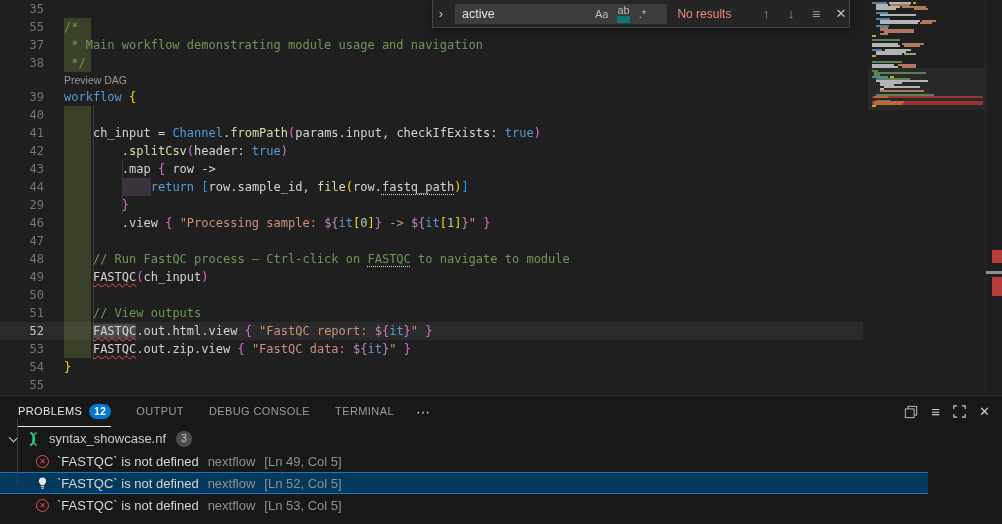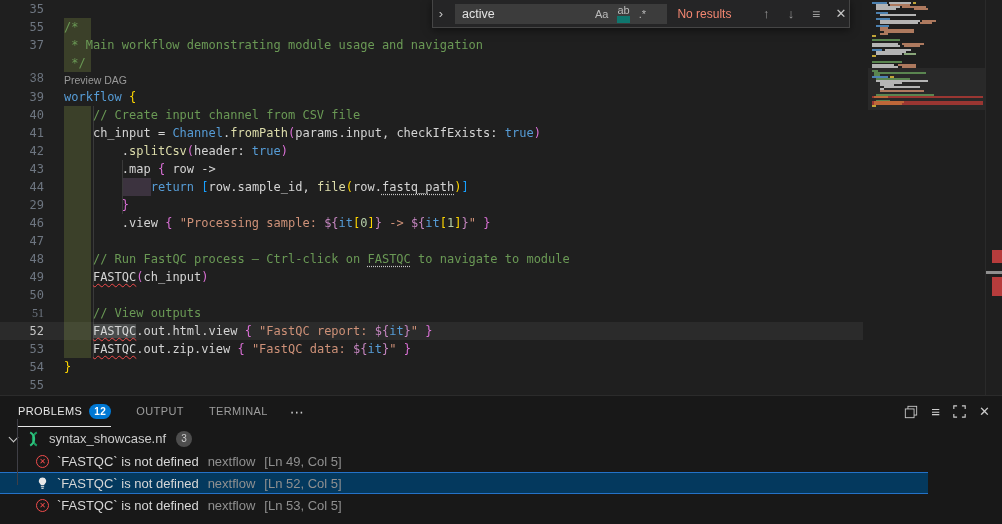--- a/index.html
+++ b/index.html
@@ -111,35 +111,35 @@
         <div class="git-band" style="top: 340px; height: 18px;"></div>
       </div>
     <div id="guides">
         <div class="indent-guide" style="left: 93px; top: 106px; height: 252px;"></div>
         <div class="indent-guide" style="left: 122px; top: 160px; height: 54px;"></div>
       </div>
     <div id="code-lines">
         <div class="code-row" style="top: 0px;"><span class="gutter-num" style="top: 0px;">35</span><span class="code-text"></span></div>
         <div class="code-row" style="top: 18px;"><span class="gutter-num" style="top: 0px;">55</span><span class="code-text"><span style="color: rgb(106, 153, 85);">/*</span></span></div>
         <div class="code-row" style="top: 36px;"><span class="gutter-num" style="top: 0px;">37</span><span class="code-text"><span style="color: rgb(106, 153, 85);"> * Main workflow demonstrating module usage and navigation</span></span></div>
-        <div class="code-row" style="top: 54px;"><span class="gutter-num" style="top: 16px; font-family: Liberation Mono, monospace;">38</span><span class="code-text"><span style="color: rgb(106, 153, 85);"> */</span></span></div>
+        <div class="code-row" style="top: 54px;"><span class="gutter-num" style="top: 0px;">38</span><span class="code-text"><span style="color: rgb(106, 153, 85);"> */</span></span></div>
         <div class="codelens" style="top: 72px;">Preview DAG</div>
         <div class="code-row" style="top: 88px;"><span class="gutter-num" style="top: 0px;">39</span><span class="code-text"><span style="color: rgb(86, 156, 214);">workflow </span><span style="color: rgb(255, 215, 0);">{</span></span></div>
-        <div class="code-row" style="top: 106px;"><span class="gutter-num" style="top: 0px;">40</span><span class="code-text"><span style="color: rgb(212, 212, 212);">    </span><span style="color: rgb(106, 153, 85);">// Create input channel from CSV file</span></span></div>
+        <div class="code-row" style="top: 106px;"><span class="gutter-num" style="top: 0px;">40</span></div>
         <div class="code-row" style="top: 124px;"><span class="gutter-num" style="top: 0px;">41</span><span class="code-text"><span style="color: rgb(212, 212, 212);">    </span><span style="color: rgb(212, 212, 212);">ch_input = </span><span style="color: rgb(86, 156, 214);">Channel</span><span style="color: rgb(212, 212, 212);">.</span><span style="color: rgb(220, 220, 170);">fromPath</span><span style="color: rgb(218, 112, 214);">(</span><span style="color: rgb(212, 212, 212);">params.input</span><span style="color: rgb(212, 212, 212);">, </span><span style="color: rgb(212, 212, 212);">checkIfExists: </span><span style="color: rgb(86, 156, 214);">true</span><span style="color: rgb(218, 112, 214);">)</span></span></div>
         <div class="code-row" style="top: 142px;"><span class="gutter-num" style="top: 0px;">42</span><span class="code-text"><span style="color: rgb(212, 212, 212);">        </span><span style="color: rgb(212, 212, 212);">.</span><span style="color: rgb(220, 220, 170);">splitCsv</span><span style="color: rgb(218, 112, 214);">(</span><span style="color: rgb(212, 212, 212);">header: </span><span style="color: rgb(86, 156, 214);">true</span><span style="color: rgb(218, 112, 214);">)</span></span></div>
         <div class="code-row" style="top: 160px;"><span class="gutter-num" style="top: 0px;">43</span><span class="code-text"><span style="color: rgb(212, 212, 212);">        </span><span style="color: rgb(212, 212, 212);">.map </span><span style="color: rgb(218, 112, 214);">{</span><span style="color: rgb(212, 212, 212);"> row -&gt;</span></span></div>
         <div class="code-row" style="top: 178px;"><span class="gutter-num" style="top: 0px;">44</span><span class="code-text"><span style="color: rgb(212, 212, 212);">            </span><span style="color: rgb(86, 156, 214);">return</span><span style="color: rgb(212, 212, 212);"> </span><span style="color: rgb(23, 159, 255);">[</span><span style="color: rgb(212, 212, 212);">row.sample_id</span><span style="color: rgb(212, 212, 212);">, </span><span style="color: rgb(220, 220, 170);">file</span><span style="color: rgb(255, 215, 0);">(</span><span style="color: rgb(212, 212, 212);">row.</span><span class="dots" style="color: rgb(212, 212, 212);">fastq_path</span><span style="color: rgb(255, 215, 0);">)</span><span style="color: rgb(23, 159, 255);">]</span></span></div>
         <div class="code-row" style="top: 196px;"><span class="gutter-num" style="top: 0px;">29</span><span class="code-text"><span style="color: rgb(212, 212, 212);">        </span><span style="color: rgb(218, 112, 214);">}</span></span></div>
         <div class="code-row" style="top: 214px;"><span class="gutter-num" style="top: 0px;">46</span><span class="code-text"><span style="color: rgb(212, 212, 212);">        </span><span style="color: rgb(212, 212, 212);">.view </span><span style="color: rgb(218, 112, 214);">{</span><span style="color: rgb(212, 212, 212);"> </span><span style="color: rgb(206, 145, 120);">"Processing sample: </span><span style="color: rgb(197, 134, 192);">${</span><span style="color: rgb(86, 156, 214);">it</span><span style="color: rgb(255, 215, 0);">[</span><span style="color: rgb(181, 206, 168);">0</span><span style="color: rgb(255, 215, 0);">]</span><span style="color: rgb(197, 134, 192);">}</span><span style="color: rgb(206, 145, 120);"> -&gt; </span><span style="color: rgb(197, 134, 192);">${</span><span style="color: rgb(86, 156, 214);">it</span><span style="color: rgb(255, 215, 0);">[</span><span style="color: rgb(181, 206, 168);">1</span><span style="color: rgb(255, 215, 0);">]</span><span style="color: rgb(197, 134, 192);">}</span><span style="color: rgb(206, 145, 120);">"</span><span style="color: rgb(212, 212, 212);"> </span><span style="color: rgb(218, 112, 214);">}</span></span></div>
         <div class="code-row" style="top: 232px;"><span class="gutter-num" style="top: 0px;">47</span><span class="code-text"></span></div>
         <div class="code-row" style="top: 250px;"><span class="gutter-num" style="top: 0px;">48</span><span class="code-text"><span style="color: rgb(212, 212, 212);">    </span><span style="color: rgb(106, 153, 85);">// Run FastQC process — Ctrl-click on </span><span class="dots" style="color: rgb(106, 153, 85);">FASTQC</span><span style="color: rgb(106, 153, 85);"> to navigate to module</span></span></div>
         <div class="code-row" style="top: 268px;"><span class="gutter-num" style="top: 0px;">49</span><span class="code-text"><span style="color: rgb(212, 212, 212);">    </span><span class="sq" style="color: rgb(212, 212, 212);">FASTQC</span><span style="color: rgb(218, 112, 214);">(</span><span style="color: rgb(212, 212, 212);">ch_input</span><span style="color: rgb(218, 112, 214);">)</span></span></div>
         <div class="code-row" style="top: 286px;"><span class="gutter-num" style="top: 0px;">50</span><span class="code-text"></span></div>
-        <div class="code-row" style="top: 304px;"><span class="gutter-num" style="top: 0px; font-family: Liberation Serif, serif;">51</span><span class="code-text"><span style="color: rgb(212, 212, 212);">    </span><span style="color: rgb(106, 153, 85);">// View outputs</span></span></div>
+        <div class="code-row" style="top: 304px;"><span class="gutter-num" style="top: 0px;">51</span><span class="code-text"><span style="color: rgb(212, 212, 212);">    </span><span style="color: rgb(106, 153, 85);">// View outputs</span></span></div>
         <div class="cur-line-bg" style="top: 322px;"></div>
         <div class="code-row" style="top: 322px;"><span class="gutter-num cur" style="top: 0px;">52</span><span class="code-text"><span style="color: rgb(212, 212, 212);">    </span><span class="sq hl" style="color: rgb(212, 212, 212);">FASTQC</span><span style="color: rgb(212, 212, 212);">.out.html.view </span><span style="color: rgb(218, 112, 214);">{</span><span style="color: rgb(212, 212, 212);"> </span><span style="color: rgb(206, 145, 120);">"FastQC report: </span><span style="color: rgb(197, 134, 192);">${</span><span style="color: rgb(86, 156, 214);">it</span><span style="color: rgb(197, 134, 192);">}</span><span style="color: rgb(206, 145, 120);">"</span><span style="color: rgb(212, 212, 212);"> </span><span style="color: rgb(218, 112, 214);">}</span></span></div>
         <div class="code-row" style="top: 340px;"><span class="gutter-num" style="top: 0px;">53</span><span class="code-text"><span style="color: rgb(212, 212, 212);">    </span><span class="sq" style="color: rgb(212, 212, 212);">FASTQC</span><span style="color: rgb(212, 212, 212);">.out.zip.view </span><span style="color: rgb(218, 112, 214);">{</span><span style="color: rgb(212, 212, 212);"> </span><span style="color: rgb(206, 145, 120);">"FastQC data: </span><span style="color: rgb(197, 134, 192);">${</span><span style="color: rgb(86, 156, 214);">it</span><span style="color: rgb(197, 134, 192);">}</span><span style="color: rgb(206, 145, 120);">"</span><span style="color: rgb(212, 212, 212);"> </span><span style="color: rgb(218, 112, 214);">}</span></span></div>
         <div class="code-row" style="top: 358px;"><span class="gutter-num" style="top: 0px;">54</span><span class="code-text"><span style="color: rgb(255, 215, 0);">}</span></span></div>
         <div class="code-row" style="top: 376px;"><span class="gutter-num" style="top: 0px;">55</span><span class="code-text"></span></div>
       </div>
 
     <div class="find">
       <span class="find-toggle">›</span>
       <span class="find-input-wrap">
@@ -310,20 +310,23 @@
 
   <div class="panel">
     <div class="panel-header">
       <div class="tabs" id="panel-tabs">
           <span class="tab active">
             <span>PROBLEMS</span>
             <span class="tab-badge">12</span>
           </span>
           <span class="tab">
             <span>OUTPUT</span>
+          </span>
+          <span class="tab">
+            <span>DEBUG CONSOLE</span>
           </span>
           <span class="tab">
             <span>TERMINAL</span>
           </span>
         </div>
       <span class="more-dots">⋯</span>
 
 
       <div class="panel-actions">
         <span class="pact">

